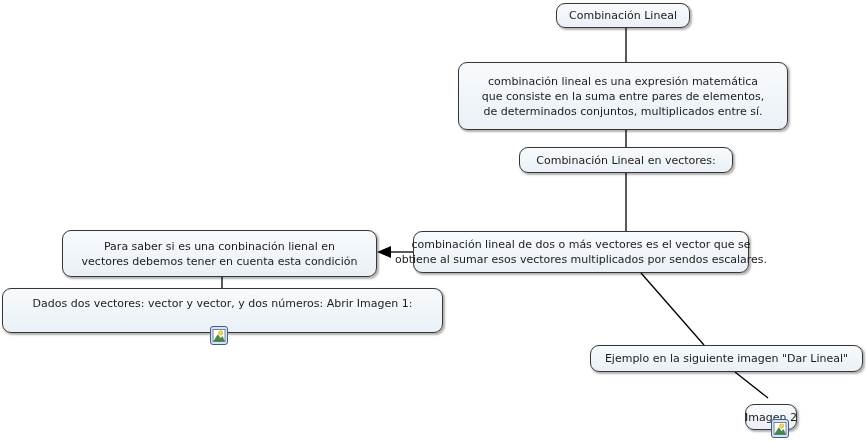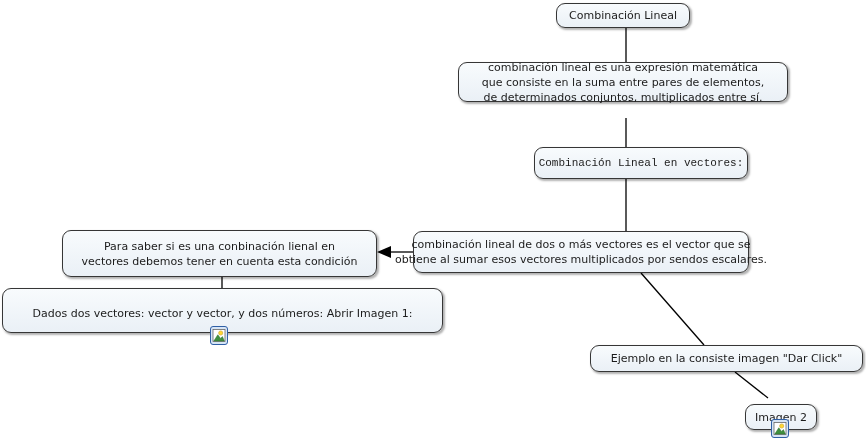--- a/index.html
+++ b/index.html
@@ -29,28 +29,28 @@
     align-items: center;
     justify-content: center;
     text-align: center;
     font-size: 11px;
     line-height: 15px;
     color: #1c1c1c;
     white-space: pre;
     cursor: default;
   }
   .node--root        { left: 556px; top: 3px;   width: 134px; height: 25px; }
-  .node--definition  { left: 458px; top: 62px;  width: 330px; height: 40px; }
-  .node--vectors     { left: 534px; top: 147px; width: 214px; height: 32px; font-family: Liberation Mono, monospace; }
+  .node--definition  { left: 458px; top: 62px;  width: 330px; height: 68px; }
+  .node--vectors     { left: 519px; top: 147px; width: 214px; height: 26px; }
   .node--vectordef   { left: 413px; top: 231px; width: 336px; height: 42px; }
   .node--condition   { left: 62px;  top: 230px; width: 315px; height: 47px; }
   .node--given       { left: 2px;   top: 288px; width: 441px; height: 45px;
-                       align-items: flex-start; padding-top: 17px; }
+                       align-items: flex-start; padding-top: 7px; }
   .node--example     { left: 590px; top: 345px; width: 273px; height: 27px; }
-  .node--image2      { left: 745px; top: 404px; width: 72px;  height: 26px; }
+  .node--image2      { left: 745px; top: 404px; width: 52px;  height: 26px; }
   .resource-icon {
     position: absolute;
     width: 18px;
     height: 19px;
     cursor: pointer;
   }
   .resource-icon--1 { left: 210px; top: 326px; }
   .resource-icon--2 { left: 771px; top: 419px; }
 </style>
 </head>
@@ -78,21 +78,21 @@
   <div class="node node--vectors">Combinación Lineal en vectores:</div>
 
   <div class="node node--vectordef">combinación lineal de dos o más vectores es el vector que se
 obtiene al sumar esos vectores multiplicados por sendos escalares.</div>
 
   <div class="node node--condition">Para saber si es una conbinación lienal en
 vectores debemos tener en cuenta esta condición</div>
 
   <div class="node node--given">Dados dos vectores: vector y vector, y dos números: Abrir Imagen 1:</div>
 
-  <div class="node node--example">Ejemplo en la consiste imagen "Dar Click"</div>
+  <div class="node node--example">Ejemplo en la siguiente imagen "Dar Lineal"</div>
 
   <div class="node node--image2">Imagen 2</div>
 
   <svg class="resource-icon resource-icon--1" viewBox="0 0 18 19" xmlns="http://www.w3.org/2000/svg">
     <rect x="0.5" y="0.5" width="17" height="18" rx="2.5" fill="#d6e4f5" stroke="#2f5fa5"></rect>
     <rect x="3" y="3.5" width="12" height="12" fill="#ffffff" stroke="#666666" stroke-width="0.8"></rect>
     <circle cx="10.7" cy="7" r="2.1" fill="#ffd633" stroke="#c9a227" stroke-width="0.6"></circle>
     <polygon points="3.8,15 7.8,8.8 10.6,12.4 12.4,10.6 14.4,15" fill="#3f8f3f" stroke="#2d6e2d" stroke-width="0.5"></polygon>
   </svg>
 

